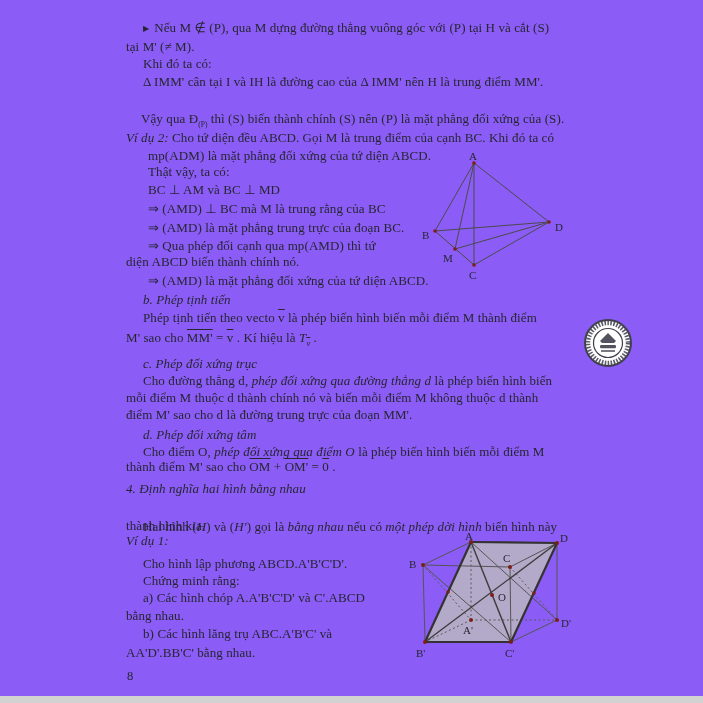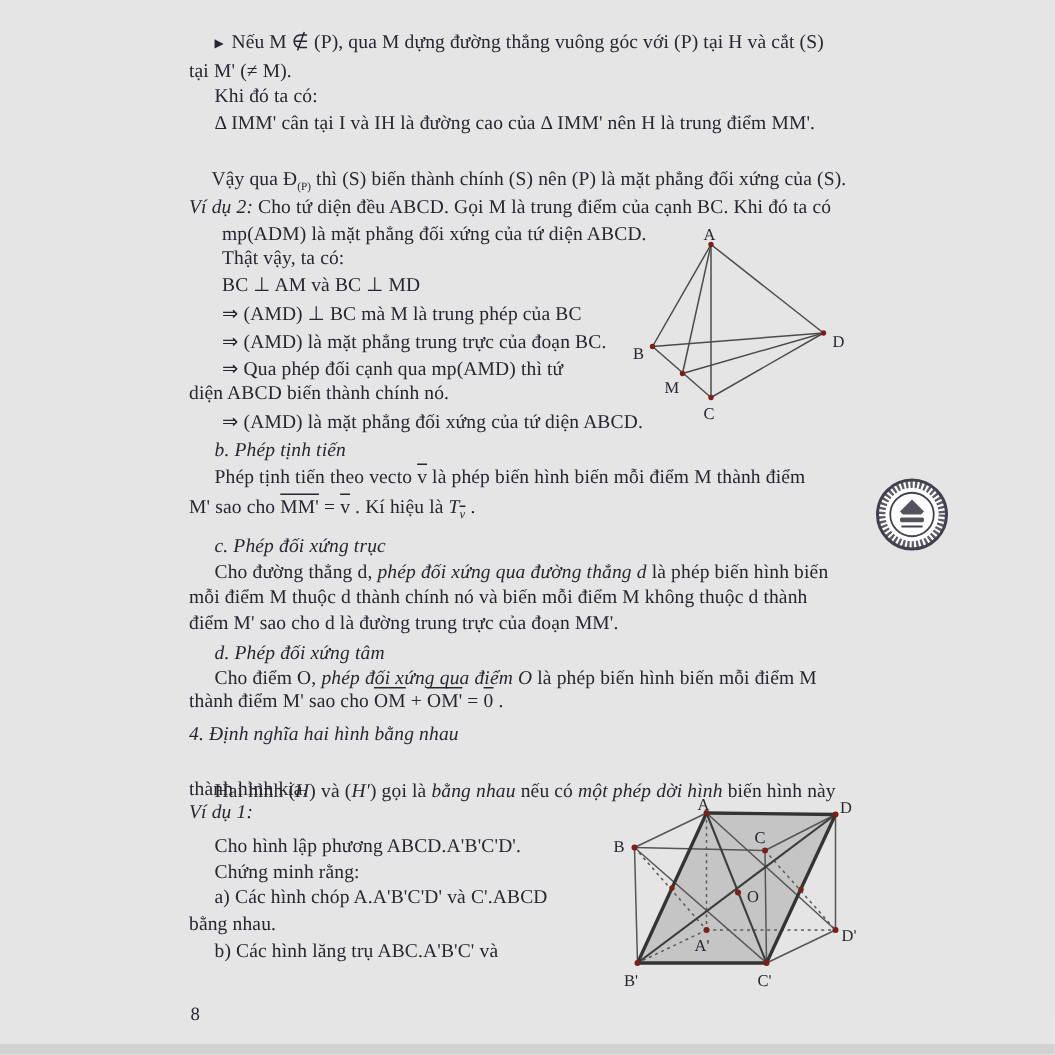--- a/index.html
+++ b/index.html
@@ -1,20 +1,20 @@
 <!DOCTYPE html>
 <html><head>
 <meta charset="utf-8">
 <style>
   html,body{margin:0;padding:0;}
   body{
     width:703px;height:703px;position:relative;background:#ffffff;
     font-family:"Liberation Serif", serif;color:#262631;overflow:hidden;
   }
-  .page{position:absolute;inset:0;background:#e5e5e5;}
+  .page{position:absolute;inset:0;background:#8b5cf6;}
   .ln{position:absolute;font-size:13px;line-height:18px;white-space:nowrap;letter-spacing:.1px;}
   .bi{font-weight:400;font-style:italic;}
   .it{font-style:italic;}
   .ov{text-decoration:overline;}
   sub.p{font-size:7.5px;letter-spacing:0;}
   sub.vsub{font-size:8.5px;text-decoration:overline;font-style:italic;}
   .blt{font-size:8px;vertical-align:1.5px;margin-right:5px;}
   .pagenum{position:absolute;font-size:12.5px;}
   .fig{position:absolute;}
   svg text{font-family:"Liberation Serif", serif;font-size:11px;fill:#262631;}
@@ -27,21 +27,21 @@
 
   <div class="ln" style="top:19px;left:143px"><span class="blt">▶</span><span>Nếu M ∉ (P), qua M dựng đường thẳng vuông góc với (P) tại H và cắt (S)</span></div>
   <div class="ln" style="top:38px;left:126px">tại M' (≠ M).</div>
   <div class="ln" style="top:55px;left:143px">Khi đó ta có:</div>
   <div class="ln" style="top:73px;left:143px">Δ IMM' cân tại I và IH là đường cao của Δ IMM' nên H là trung điểm MM'.</div>
   <div class="ln" style="top:110px;left:141px"><span>Vậy qua Đ</span><sub class="p">(P)</sub><span> thì (S) biến thành chính (S) nên (P) là mặt phẳng đối xứng của (S).</span></div>
   <div class="ln" style="top:129px;left:126px"><span class="bi">Ví dụ 2:</span><span>  Cho tứ diện đều ABCD. Gọi M là trung điểm của cạnh BC. Khi đó ta có</span></div>
   <div class="ln" style="top:147px;left:148px">mp(ADM) là mặt phẳng đối xứng của tứ diện ABCD.</div>
   <div class="ln" style="top:163px;left:148px">Thật vậy, ta có:</div>
   <div class="ln" style="top:181px;left:148px">BC ⊥ AM và BC ⊥ MD</div>
-  <div class="ln" style="top:200px;left:148px">⇒ (AMD) ⊥ BC mà M là trung phép của BC</div>
+  <div class="ln" style="top:200px;left:148px">⇒ (AMD) ⊥ BC mà M là trung rằng của BC</div>
   <div class="ln" style="top:219px;left:148px">⇒ (AMD) là mặt phẳng trung trực của đoạn BC.</div>
   <div class="ln" style="top:237px;left:148px">⇒ Qua phép đối cạnh qua mp(AMD) thì tứ</div>
   <div class="ln" style="top:253px;left:126px">diện ABCD biến thành chính nó.</div>
   <div class="ln" style="top:272px;left:148px">⇒ (AMD) là mặt phẳng đối xứng của tứ diện ABCD.</div>
   <div class="ln bi" style="top:291px;left:143px">b. Phép tịnh tiến</div>
   <div class="ln" style="top:309px;left:143px"><span>Phép tịnh tiến theo vecto </span><span class="ov">v</span><span> là phép biến hình biến mỗi điểm M thành điểm</span></div>
   <div class="ln" style="top:329px;left:126px"><span>M' sao cho </span><span class="ov">MM'</span><span> = </span><span class="ov">v</span><span> . Kí hiệu là </span><span class="it">T</span><sub class="vsub">v</sub><span> .</span></div>
   <div class="ln bi" style="top:355px;left:143px">c. Phép đối xứng trục</div>
   <div class="ln" style="top:372px;left:143px"><span>Cho đường thẳng d, </span><span class="it">phép đối xứng qua đường thẳng d</span><span> là phép biến hình biến</span></div>
   <div class="ln" style="top:389px;left:126px">mỗi điểm M thuộc d thành chính nó và biến mỗi điểm M không thuộc d thành</div>
@@ -51,20 +51,21 @@
   <div class="ln" style="top:458px;left:126px"><span>thành điểm M' sao cho </span><span class="ov">OM</span><span> + </span><span class="ov">OM'</span><span> = </span><span class="ov">0</span><span> .</span></div>
   <div class="ln bi" style="top:480px;left:126px">4. Định nghĩa hai hình bằng nhau</div>
   <div class="ln" style="top:518px;left:143px"><span>Hai hình (</span><span class="it">H</span><span>) và (</span><span class="it">H'</span><span>) gọi là </span><span class="it">bằng nhau</span><span> nếu có </span><span class="it">một phép dời hình</span><span> biến hình này</span></div>
   <div class="ln" style="top:517px;left:126px">thành hình kia.</div>
   <div class="ln bi" style="top:532px;left:126px">Ví dụ 1:</div>
   <div class="ln" style="top:555px;left:143px">Cho hình lập phương ABCD.A'B'C'D'.</div>
   <div class="ln" style="top:572px;left:143px">Chứng minh rằng:</div>
   <div class="ln" style="top:589px;left:143px">a) Các hình chóp A.A'B'C'D' và C'.ABCD</div>
   <div class="ln" style="top:607px;left:126px">bằng nhau.</div>
   <div class="ln" style="top:625px;left:143px">b) Các hình lăng trụ ABC.A'B'C' và</div>
+  <div class="ln" style="top:644px;left:126px">AA'D'.BB'C' bằng nhau.</div>
 
   <svg class="fig" style="left:395px;top:150px" width="190" height="140" viewBox="0 0 190 140">
     <g stroke="#4b4b4b" stroke-width="1" fill="none">
       <line x1="79" y1="13" x2="40" y2="81"></line>
       <line x1="79" y1="13" x2="79" y2="115"></line>
       <line x1="79" y1="13" x2="154" y2="72"></line>
       <line x1="79" y1="13" x2="60" y2="99"></line>
       <line x1="40" y1="81" x2="79" y2="115"></line>
       <line x1="40" y1="81" x2="154" y2="72"></line>
       <line x1="79" y1="115" x2="154" y2="72"></line>

